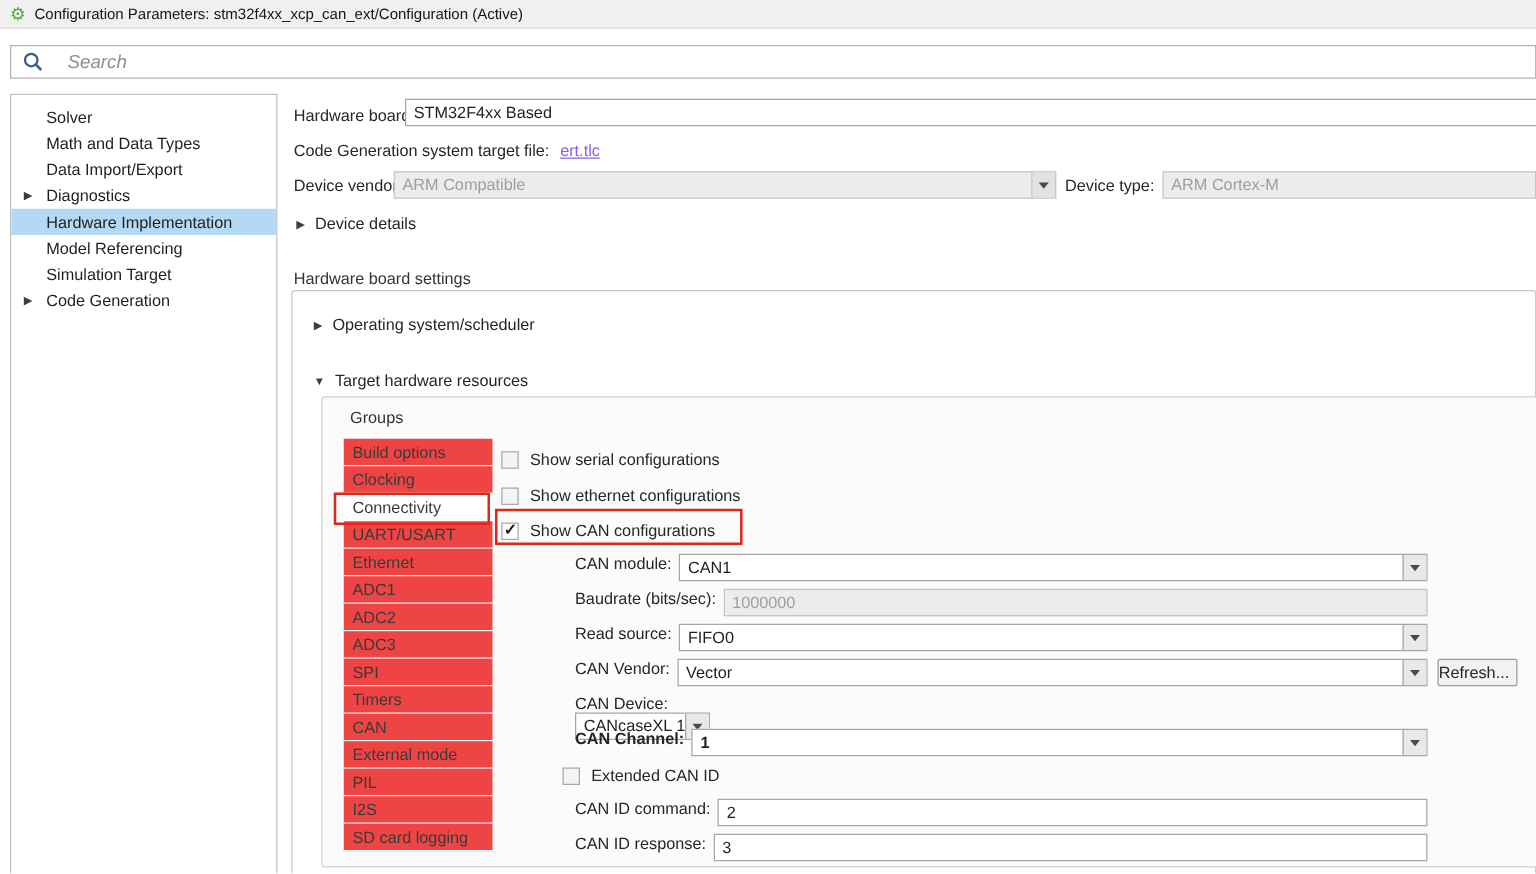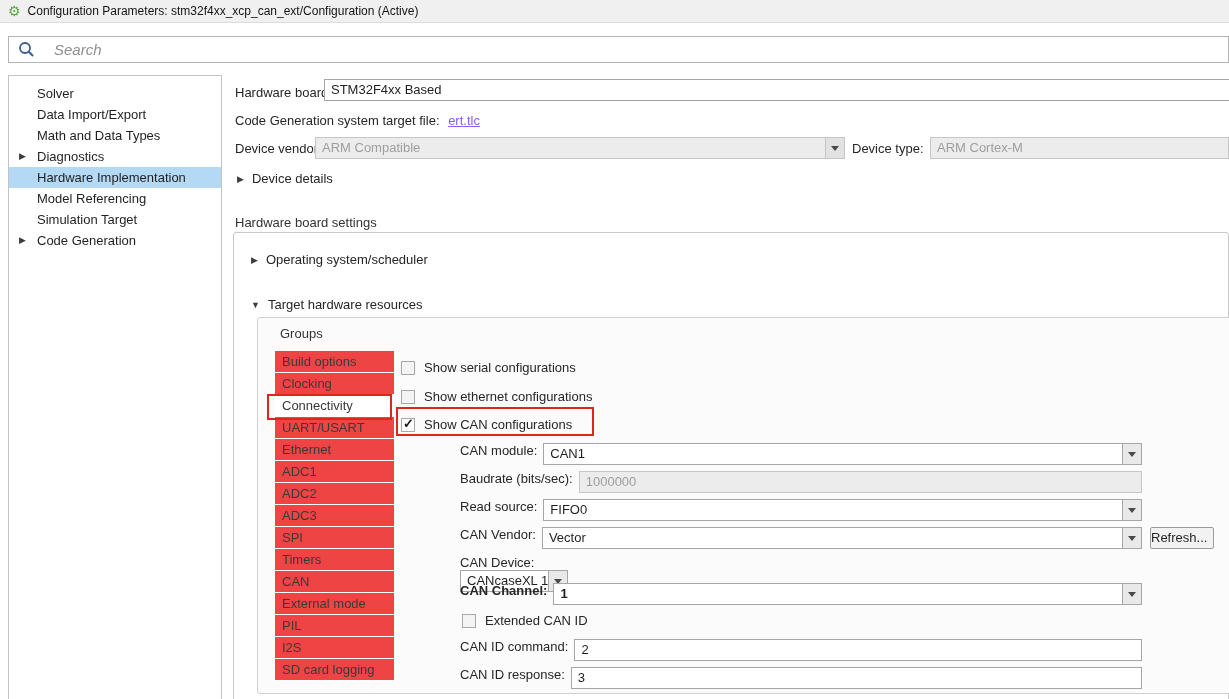--- a/index.html
+++ b/index.html
@@ -120,22 +120,22 @@
   <div class="searchbox">
     <svg class="search-svg" width="17" height="17" viewBox="0 0 17 17">
       <circle cx="7" cy="7" r="5" fill="none" stroke="#3a5d8f" stroke-width="1.8"></circle>
       <line x1="10.8" y1="10.8" x2="15" y2="15" stroke="#3a5d8f" stroke-width="2"></line>
     </svg>
     <input type="text" placeholder="Search" style="">
   </div>
 
   <div class="sidebar">
     <div class="side-item"><span class="lbl">Solver</span></div>
+    <div class="side-item"><span class="lbl">Math and Data Types</span></div>
     <div class="side-item"><span class="lbl">Data Import/Export</span></div>
-    <div class="side-item"><span class="lbl">Math and Data Types</span></div>
     <div class="side-item"><span class="tri">▶</span><span class="lbl">Diagnostics</span></div>
     <div class="side-item selected"><span class="lbl">Hardware Implementation</span></div>
     <div class="side-item"><span class="lbl">Model Referencing</span></div>
     <div class="side-item"><span class="lbl">Simulation Target</span></div>
     <div class="side-item"><span class="tri">▶</span><span class="lbl">Code Generation</span></div>
   </div>
 
   <div class="abs" style="left:235px; top:85px;">Hardware board:</div>
   <div class="combo" style="position:absolute; left:324px; top:79px; width:1054px;">
     <span class="val">STM32F4xx Based</span>
@@ -268,21 +268,21 @@
       <div class="field-row" style="top:265px;font-weight:bold;">
         <span class="f-label">CAN Channel:</span>
         <div class="combo">
           <span class="val">1</span>
           <span class="arrowbox">
               <i class="tri-down"></i>
             </span>
         </div>
       </div>
 
-      <div class="cfg-check" style="left:204px; top:295px;text-align:right;">
+      <div class="cfg-check" style="left:192px; top:295px;text-align:right;">
         <span class="cb"></span>
         <span class="cb-label">Extended CAN ID</span>
       </div>
 
       <div class="field-row" style="top:321px;">
         <span class="f-label">CAN ID command:</span>
         <div class="textfield">
           <span class="val">2</span>
         </div>
       </div>

